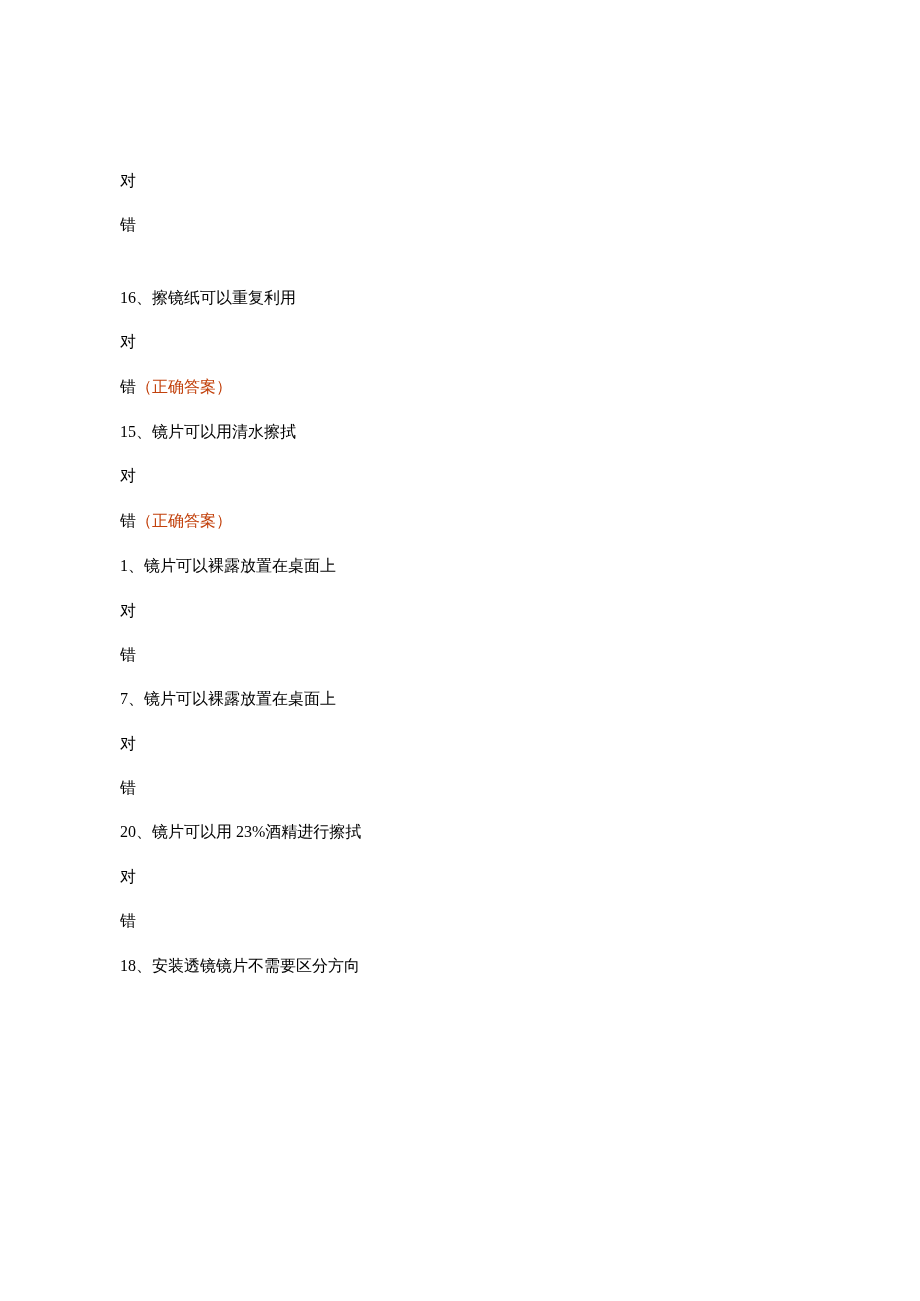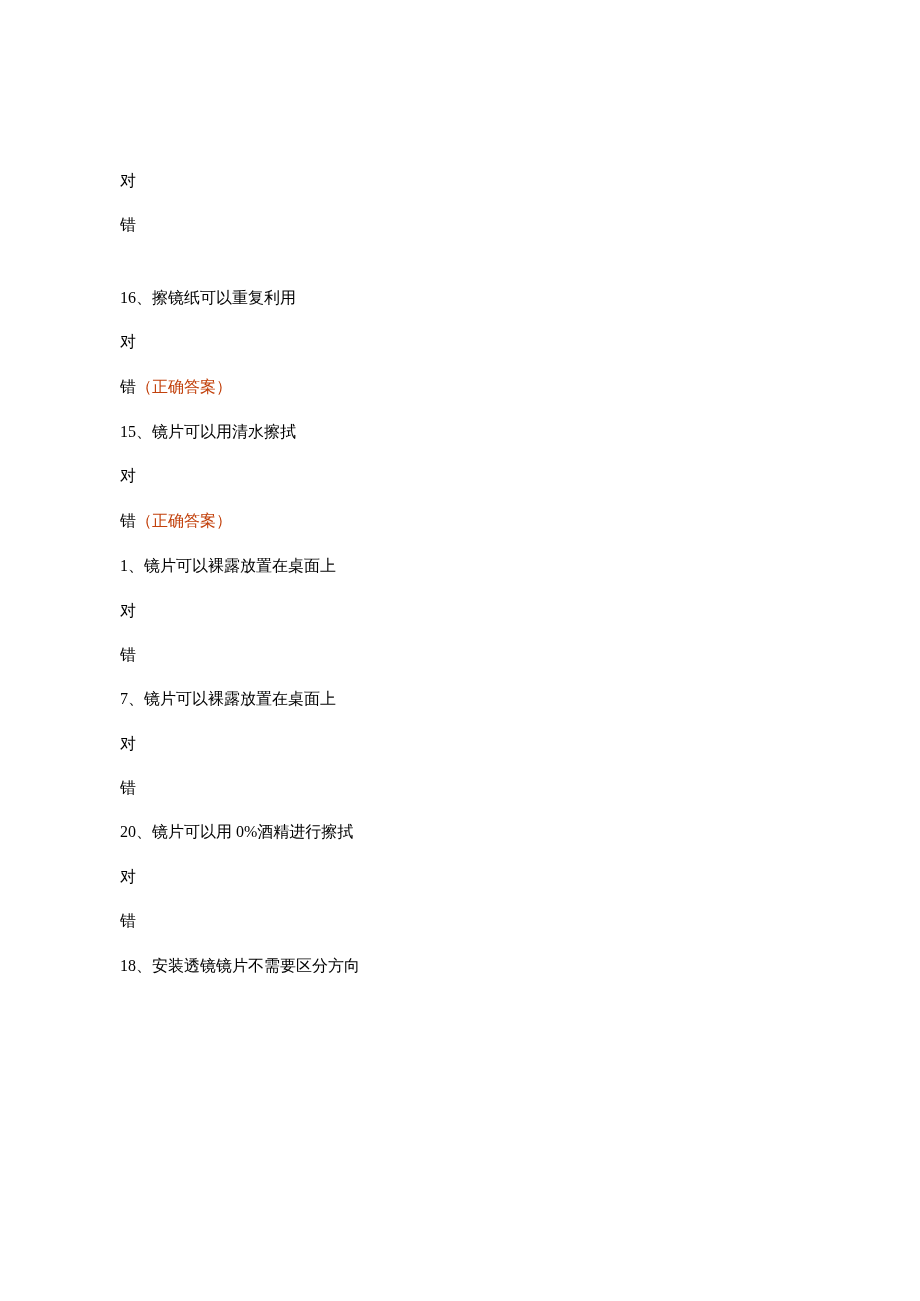--- a/index.html
+++ b/index.html
@@ -81,21 +81,21 @@
   <span class="qnum">7、</span><span class="qtext">镜片可以裸露放置在桌面上</span>
 </div>
 <div class="answer-line">
   <span>对</span>
 </div>
 <div class="answer-line">
   <span>错</span>
 </div>
 
 <div class="question-line">
-  <span class="qnum">20、</span><span class="qtext">镜片可以用 0%酒精进行擦拭</span>
+  <span class="qnum">20、</span><span class="qtext">镜片可以用 23%酒精进行擦拭</span>
 </div>
 <div class="answer-line">
   <span>对</span>
 </div>
 <div class="answer-line">
   <span>错</span>
 </div>
 
 <div class="question-line">
   <span class="qnum">18、</span><span class="qtext">安装透镜镜片不需要区分方向</span>

